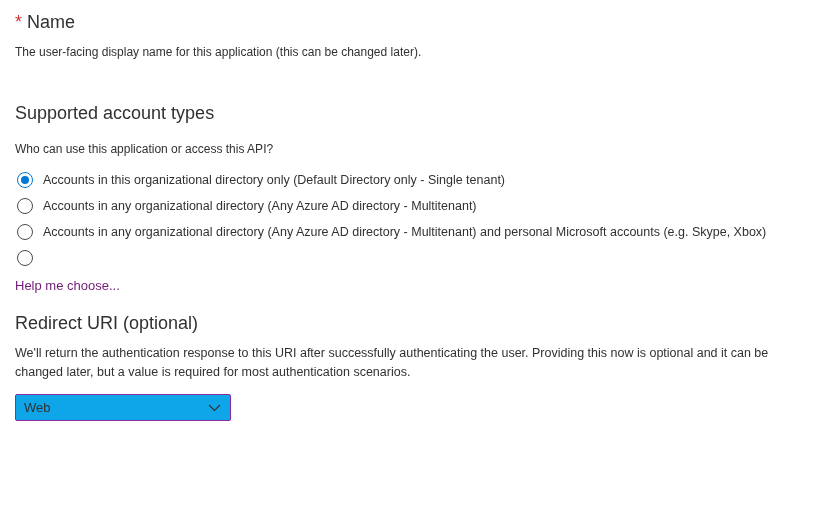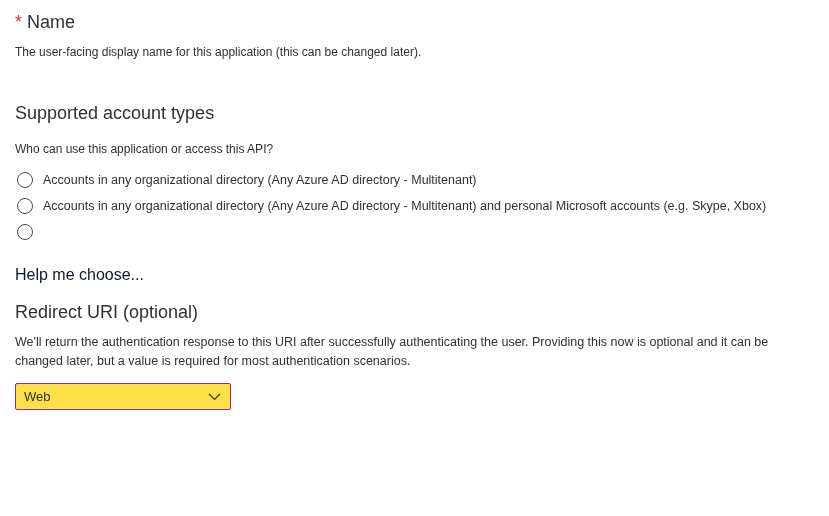--- a/index.html
+++ b/index.html
@@ -42,48 +42,54 @@
   }
   .radio .dot {
     display:none; position:absolute; left:50%; top:50%;
     width:8px; height:8px; margin:-4px 0 0 -4px;
     border-radius:50%; background:#0078d4;
   }
   .radio-row.checked .radio { border:1.5px solid #0078d4; }
   .radio-row.checked .dot { display:block; }
   .radio-label { font-size:12.5px; line-height:16px; }
 
-  .help-link { margin-top:21px; font-size:16px; line-height:17px; color:#0f172a; width:max-content; cursor:pointer; }
+  .help-link { margin-top:6px; font-size:13px; line-height:17px; color:#701a75; width:max-content; cursor:pointer; }
 
   .sec3-title { margin-top:19px; }
   .redirect-desc { margin-top:11px; max-width:801px; font-size:12.5px; line-height:19px; }
 
   .controls { display:flex; gap:12px; margin-top:12px; }
   .dropdown {
     width:216px; height:27px;
-    border:1.5px solid #8a2da2; border-radius:2px; background:#fde047;
+    border:1.5px solid #8a2da2; border-radius:2px; background:#0ea5e9;
     display:flex; align-items:center; justify-content:space-between;
     padding:0 9px 0 8px; font-size:13px; color:#323130; cursor:pointer;
   }
   .uri-wrap { width:421px; height:27px; }
 </style>
 </head>
 <body>
 
 <div class="page">
 
   <div class="section-title">
     <span class="required">*</span><span>Name</span>
   </div>
   <div class="body-text name-desc">The user-facing display name for this application (this can be changed later).</div>
 
   <div class="section-title sec2-title">Supported account types</div>
   <div class="body-text question">Who can use this application or access this API?</div>
 
   <div class="radio-group">
+    <div class="radio-row checked">
+      <span class="radio">
+          <span class="dot"></span>
+        </span>
+      <span class="radio-label">Accounts in this organizational directory only (Default Directory only - Single tenant)</span>
+    </div>
     <div class="radio-row">
       <span class="radio"></span>
       <span class="radio-label">Accounts in any organizational directory (Any Azure AD directory - Multitenant)</span>
     </div>
     <div class="radio-row">
       <span class="radio"></span>
       <span class="radio-label">Accounts in any organizational directory (Any Azure AD directory - Multitenant) and personal Microsoft accounts (e.g. Skype, Xbox)</span>
     </div>
     <div class="radio-row">
       <span class="radio"></span>

